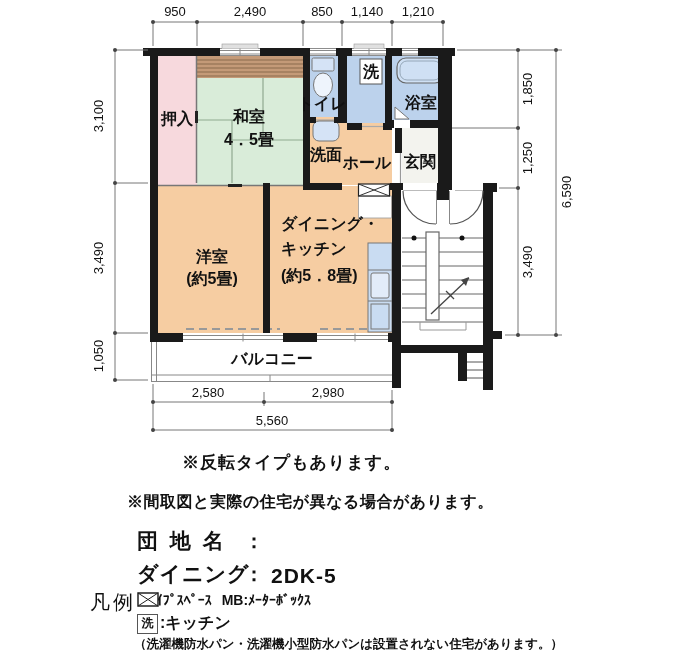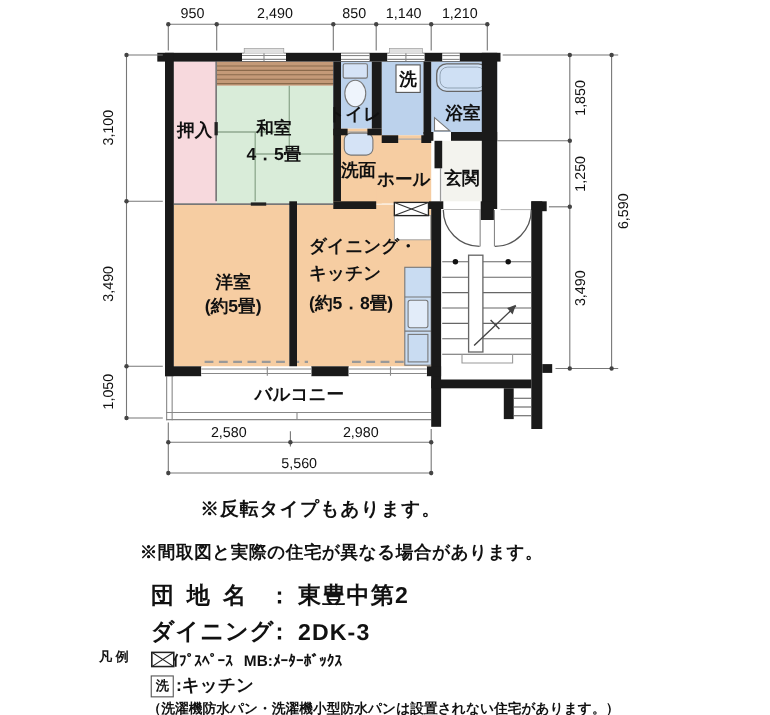--- a/index.html
+++ b/index.html
@@ -11,21 +11,21 @@
   .dim{font-size:13px;fill:#111;}
   .abs{position:absolute;white-space:nowrap;}
   .note1{left:182px;top:451px;font-size:17px;font-weight:600;letter-spacing:1px;}
   .note2{left:127px;top:492px;font-size:16px;font-weight:600;letter-spacing:0.5px;}
   .inforow{display:flex;align-items:flex-end;font-weight:600;}
   .inforow .lab{display:inline-block;width:100px;font-size:21px;letter-spacing:3px;}
   .inforow .col{display:inline-block;width:34px;text-align:center;font-size:20px;}
   .inforow .val{font-size:21px;letter-spacing:1px;}
   .row1{left:137px;top:527px;}
   .row2{left:137px;top:560px;}
-  .legend-title{left:90px;top:589px;font-size:12px;font-weight:700;letter-spacing:3px;}
+  .legend-title{left:90px;top:589px;font-size:20px;font-weight:400;letter-spacing:3px;}
   .leg1{left:137px;top:592px;display:flex;align-items:center;font-size:14px;font-weight:600;}
   .leg1 .mb{margin-left:10px;text-align:right;}
   .leg2{left:137px;top:613px;display:flex;align-items:center;font-size:16px;font-weight:600;}
   .washbox{display:inline-flex;align-items:center;justify-content:center;width:19px;height:18px;
            border:1px solid #555;font-size:12px;font-weight:600;margin-right:2px;}
   .leg3{left:134px;top:636px;font-size:12.5px;font-weight:600;}
   .psicon{margin-right:2px;}
 </style>
 </head>
 <body>
@@ -289,26 +289,25 @@
     <text class="t dim" x="272" y="425">5,560</text>
   </g>
 </svg>
 
 <div class="abs note1">※反転タイプもあります。</div>
 <div class="abs note2">※間取図と実際の住宅が異なる場合があります。</div>
 
 <div class="abs inforow row1">
   <span class="lab">団 地 名</span>
   <span class="col">：</span>
-  <span class="val">東豊中第2</span>
 </div>
 <div class="abs inforow row2">
   <span class="lab" style="letter-spacing:1px">ダイニング</span>
   <span class="col">：</span>
-  <span class="val">2DK-3</span>
+  <span class="val">2DK-5</span>
 </div>
 
 <div class="abs legend-title">凡例</div>
 <div class="abs leg1">
   <svg class="psicon" width="22" height="15">
     <rect x="1" y="1" width="20" height="13" fill="#fff" stroke="#222" stroke-width="1.5"></rect>
     <line x1="1" y1="1" x2="21" y2="14" stroke="#222" stroke-width="1"></line>
     <line x1="21" y1="1" x2="1" y2="14" stroke="#222" stroke-width="1"></line>
   </svg>
   <span>:ﾊﾟｲﾌﾟｽﾍﾟｰｽ</span>

